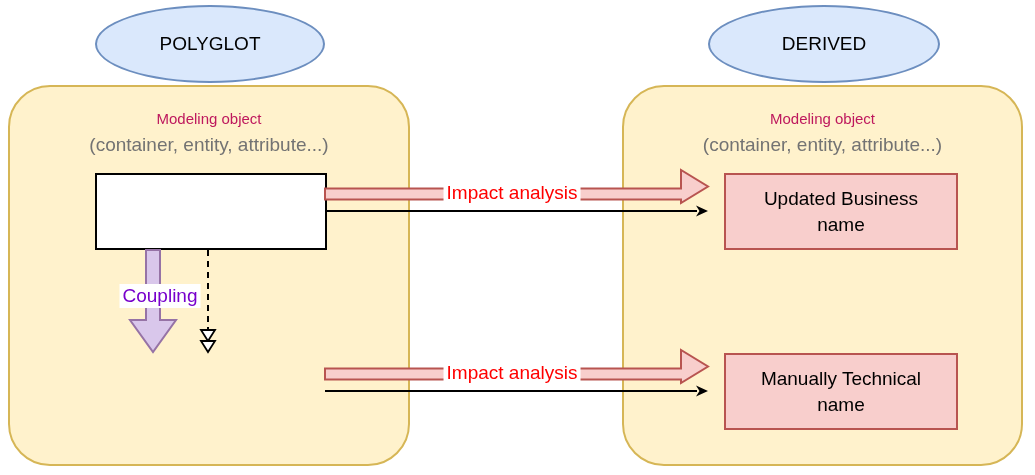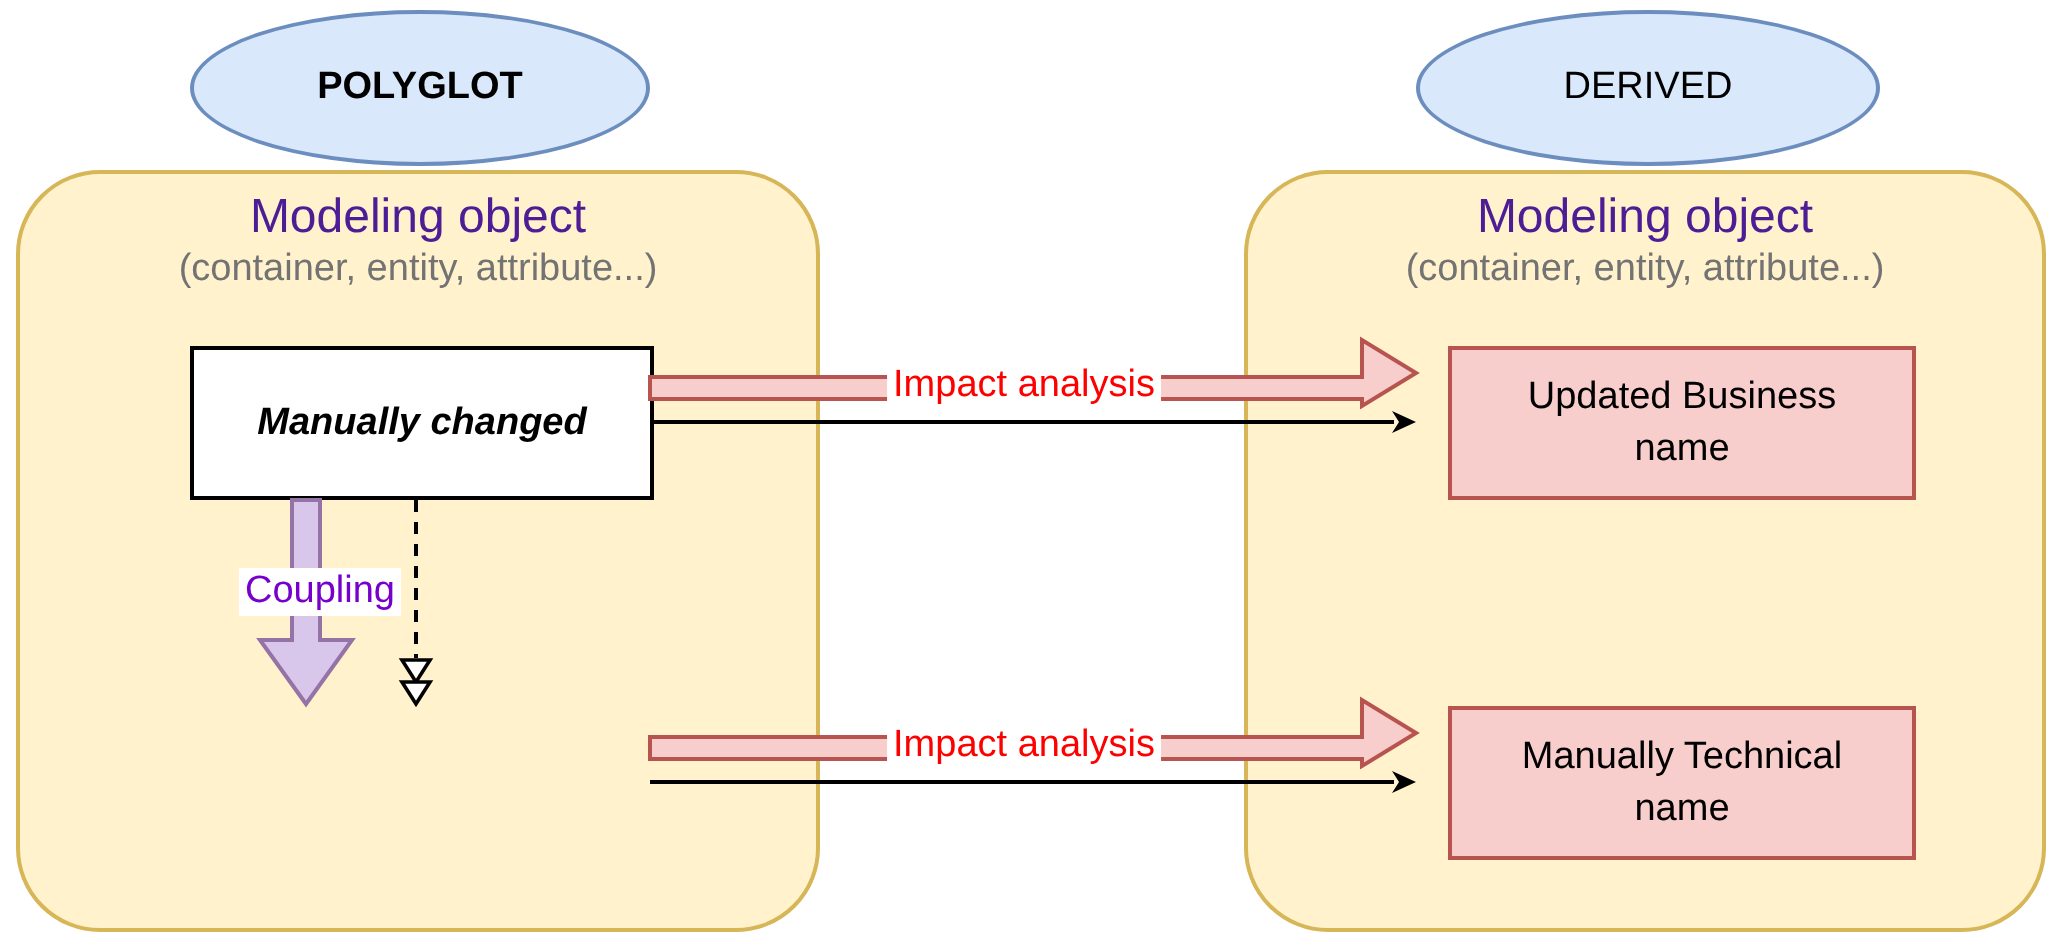--- a/index.html
+++ b/index.html
@@ -21,24 +21,24 @@
     height: 381px;
     background: var(--container-fill, #fff2cc);
     border: 2px solid var(--container-border, #d6b656);
     border-radius: 42px;
     z-index: 1;
   }
   .container.left  { left: 8px;   width: 402px; }
   .container.right { left: 622px; width: 401px; }
 
   .c-title {
-    margin-top: 9px;
+    margin-top: 19px;
     text-align: center;
-    font-size: 24px;
-    color: #4c1d95;
+    font-size: 15px;
+    color: #be185d;
     line-height: 26px;
   }
   .c-sub {
     text-align: center;
     font-size: 19px;
     color: #737373;
     line-height: 26px;
   }
 
   
@@ -49,21 +49,21 @@
     background: var(--ellipse-fill, #dae8fc);
     border: 2px solid var(--ellipse-border, #6c8ebf);
     border-radius: 50%;
     display: flex;
     align-items: center;
     justify-content: center;
     font-size: 19px;
     color: #000;
     z-index: 5;
   }
-  .tag-ellipse.left  { left: 95px;  width: 230px; font-weight: bold; }
+  .tag-ellipse.left  { left: 95px;  width: 230px; }
   .tag-ellipse.right { left: 708px; width: 232px; text-align: right; }
 
   
   .node {
     position: absolute;
     width: 232px;
     height: 77px;
     display: flex;
     flex-direction: column;
     align-items: center;
@@ -154,21 +154,20 @@
     <polygon class="black-head" points="696,385.5 708,391 696,396.5 699.5,391"></polygon>
 
     <polygon class="coupling-arrow" points="146,250 160,250 160,320 176,320 153,352 130,320 146,320"></polygon>
 
     <line class="dashed-line" x1="208" y1="250" x2="208" y2="329"></line>
     <polygon class="chevron" points="201,330 215,330 208,341"></polygon>
     <polygon class="chevron" points="201,341 215,341 208,352"></polygon>
   </svg>
 
   <div class="node white">
-    <span class="ln">Manually changed</span>
   </div>
 
 
   <div class="node pink top">
     <span class="ln">Updated Business</span>
     <span class="ln">name</span>
   </div>
 
   <div class="node pink bottom">
     <span class="ln">Manually Technical</span>

